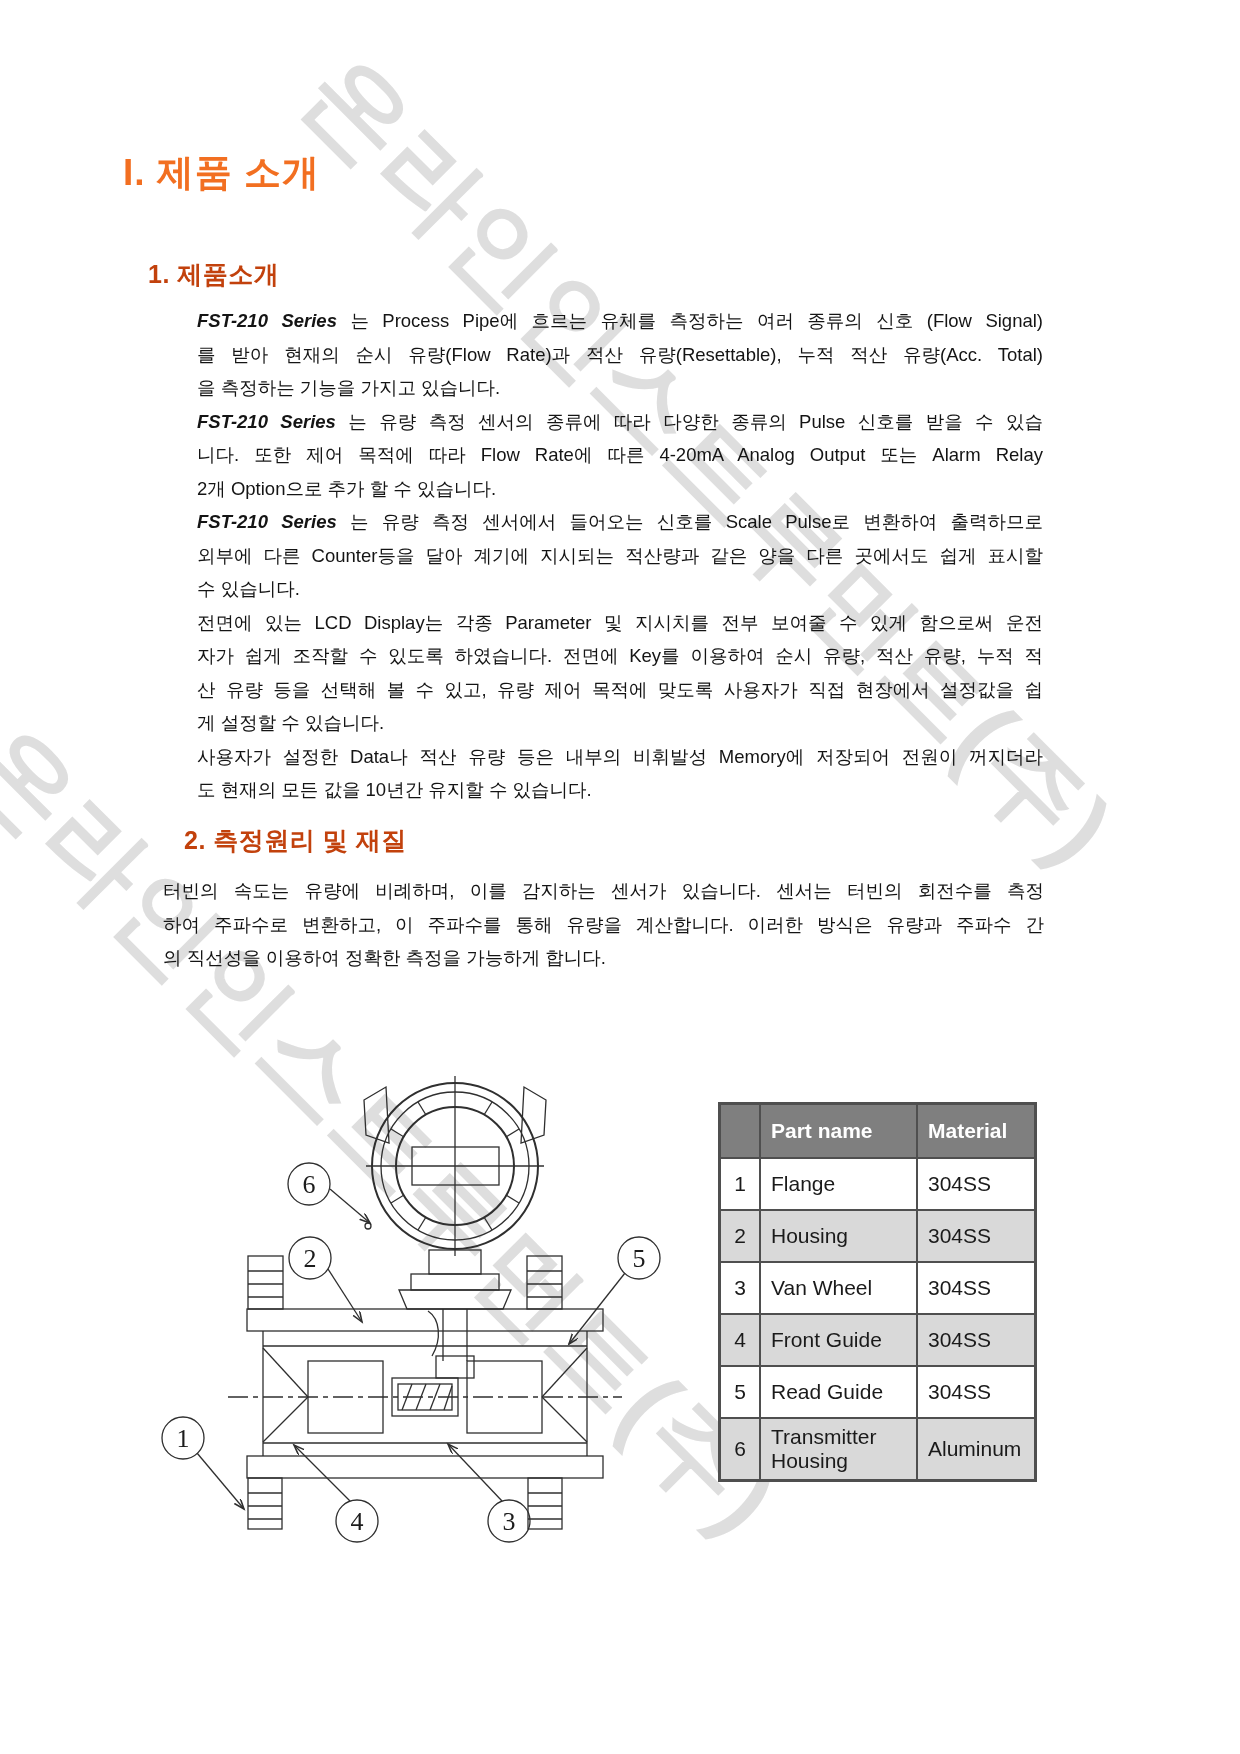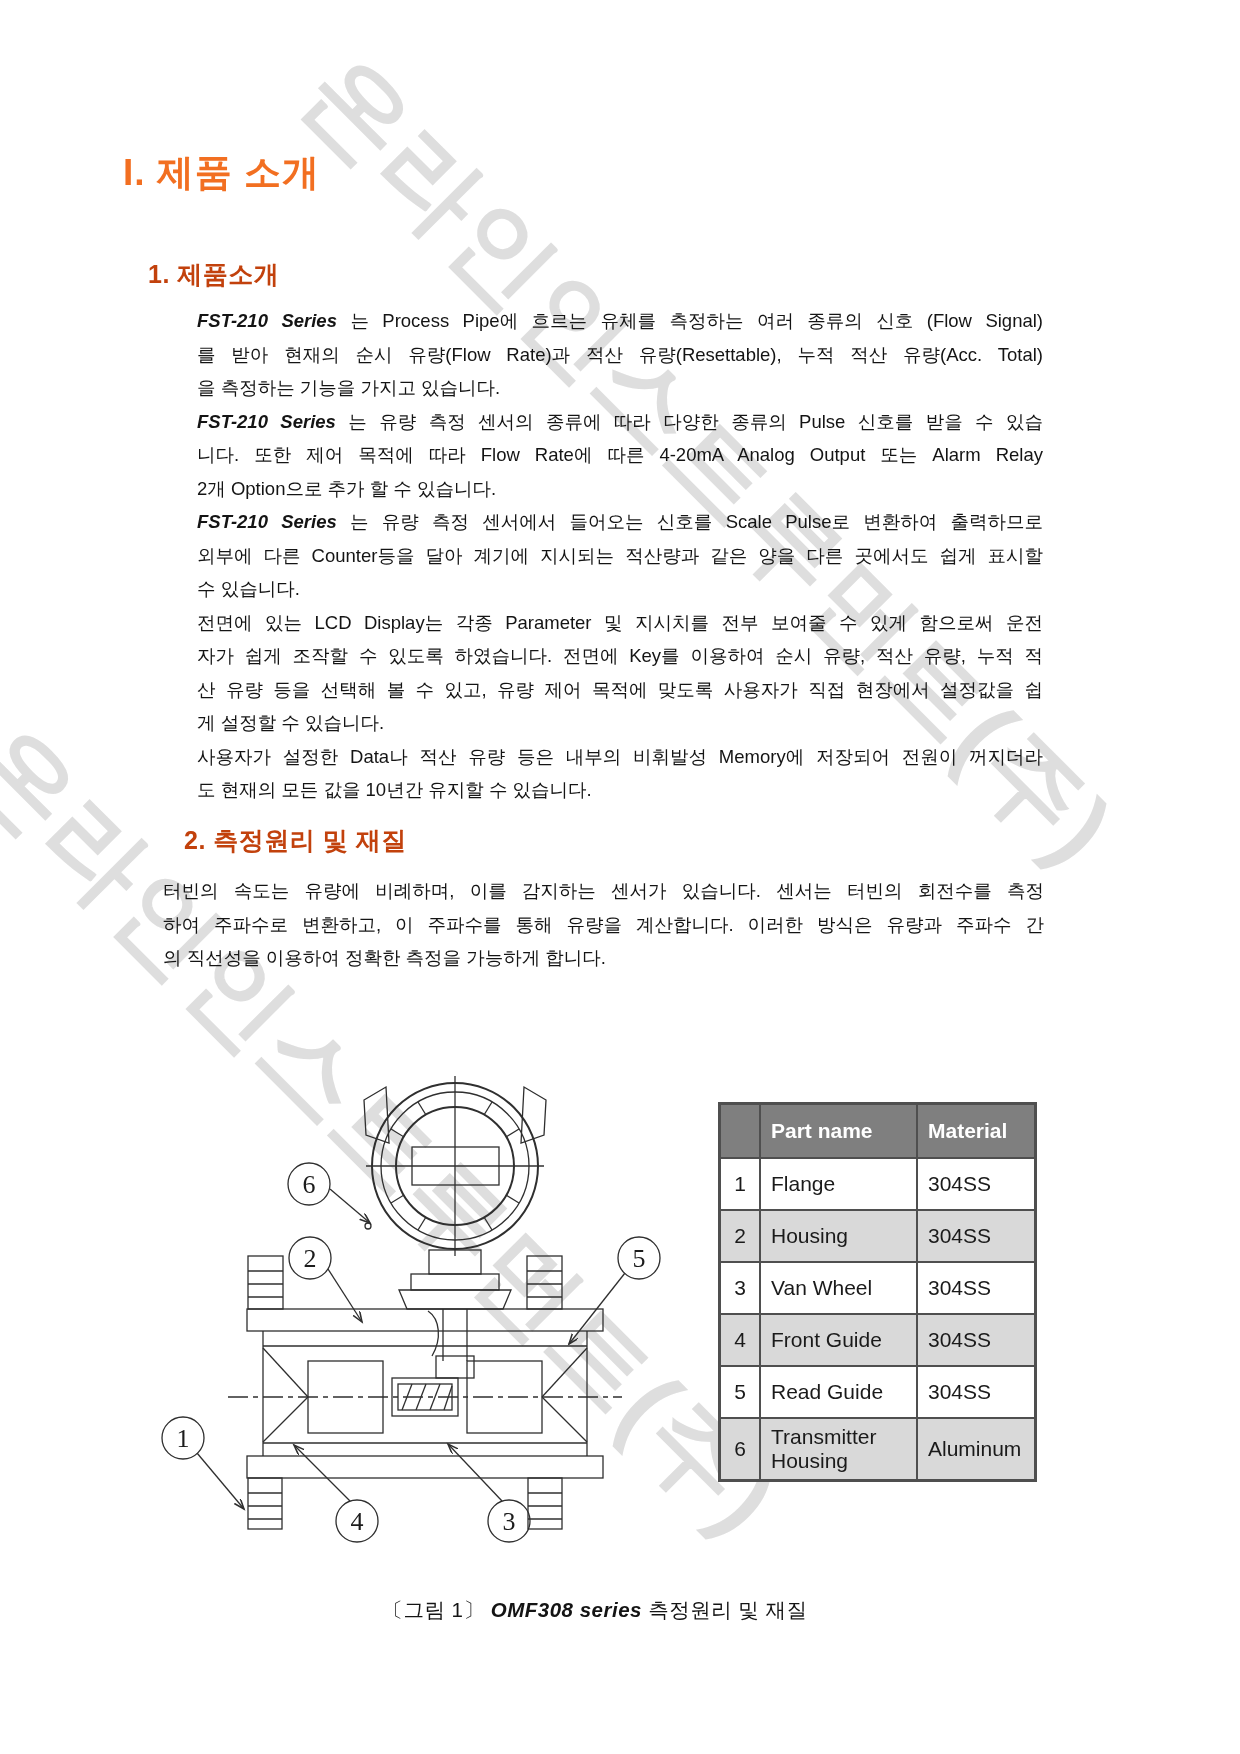--- a/index.html
+++ b/index.html
@@ -229,19 +229,14 @@
 
     <div class="pc cno h52">5</div>
     <div class="pc cl h52">Read Guide</div>
     <div class="pc cl h52">304SS</div>
 
     <div class="pc cno alt h62">6</div>
     <div class="pc cl alt h62">Transmitter Housing</div>
     <div class="pc cl alt h62">Aluminum</div>
   </div>
 
-  <div class="caption">
-    <span>〔그림 1〕</span>
-    <span class="it">OMF308 series</span>
-    <span>측정원리 및 재질</span>
-  </div>
 
 </div>
 
 </body></html>

